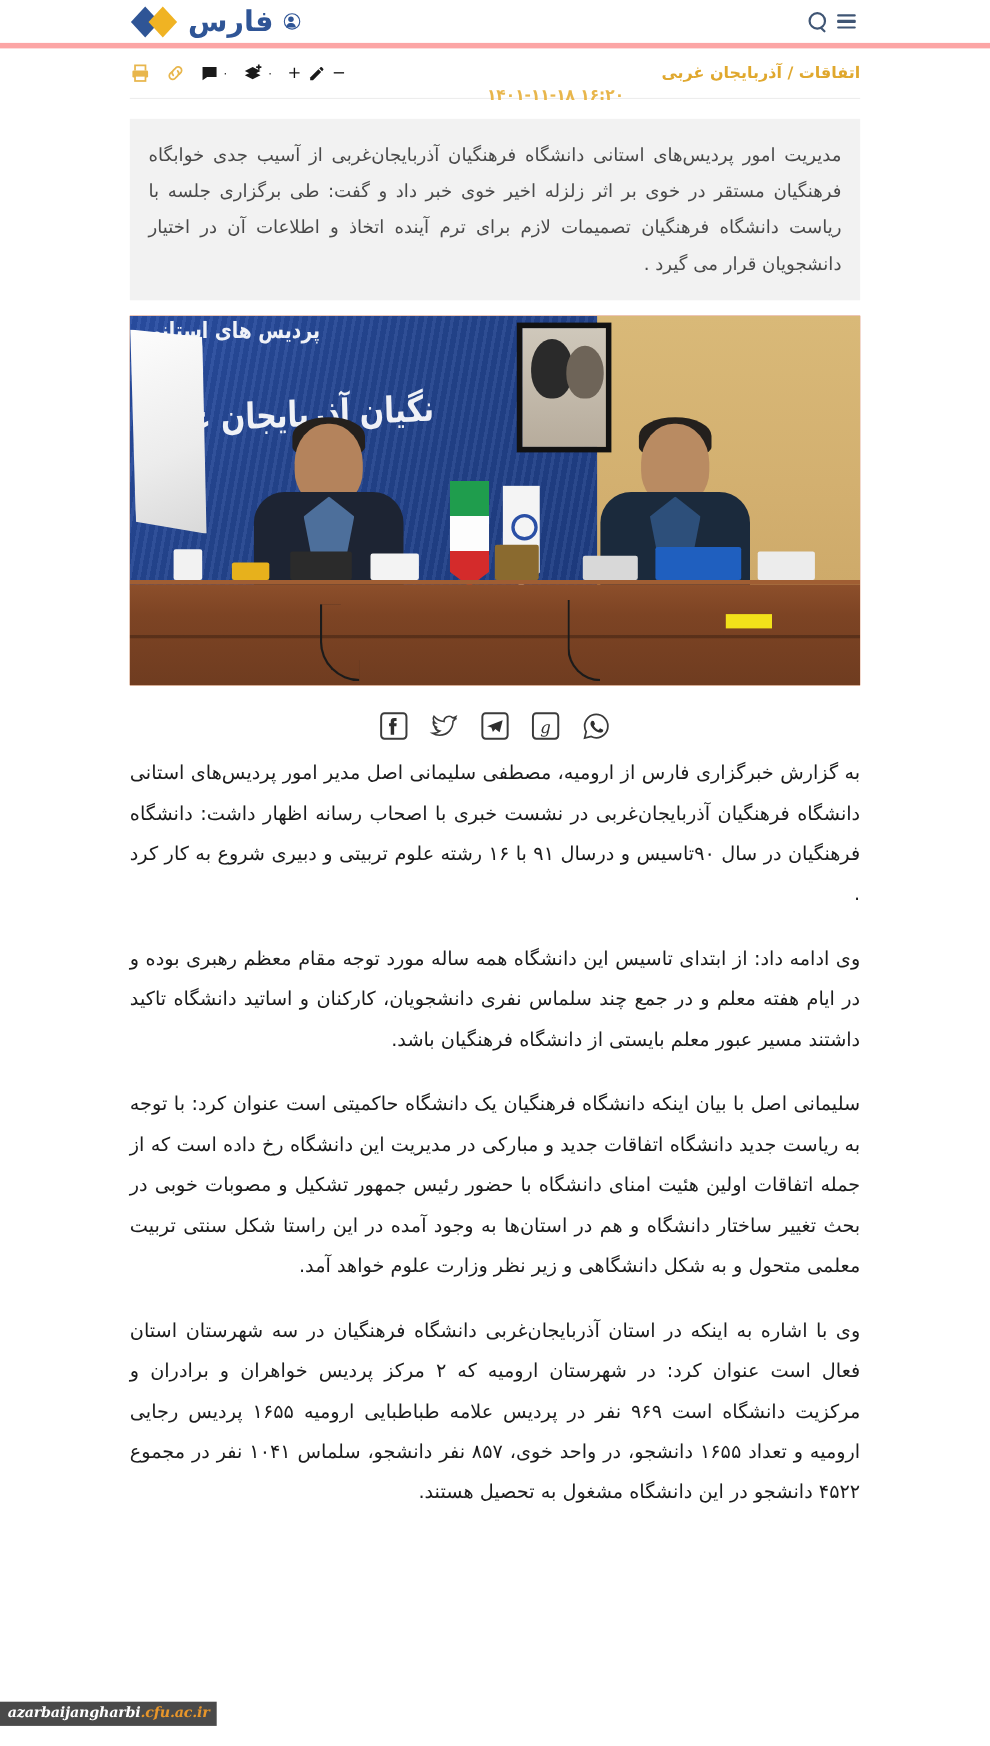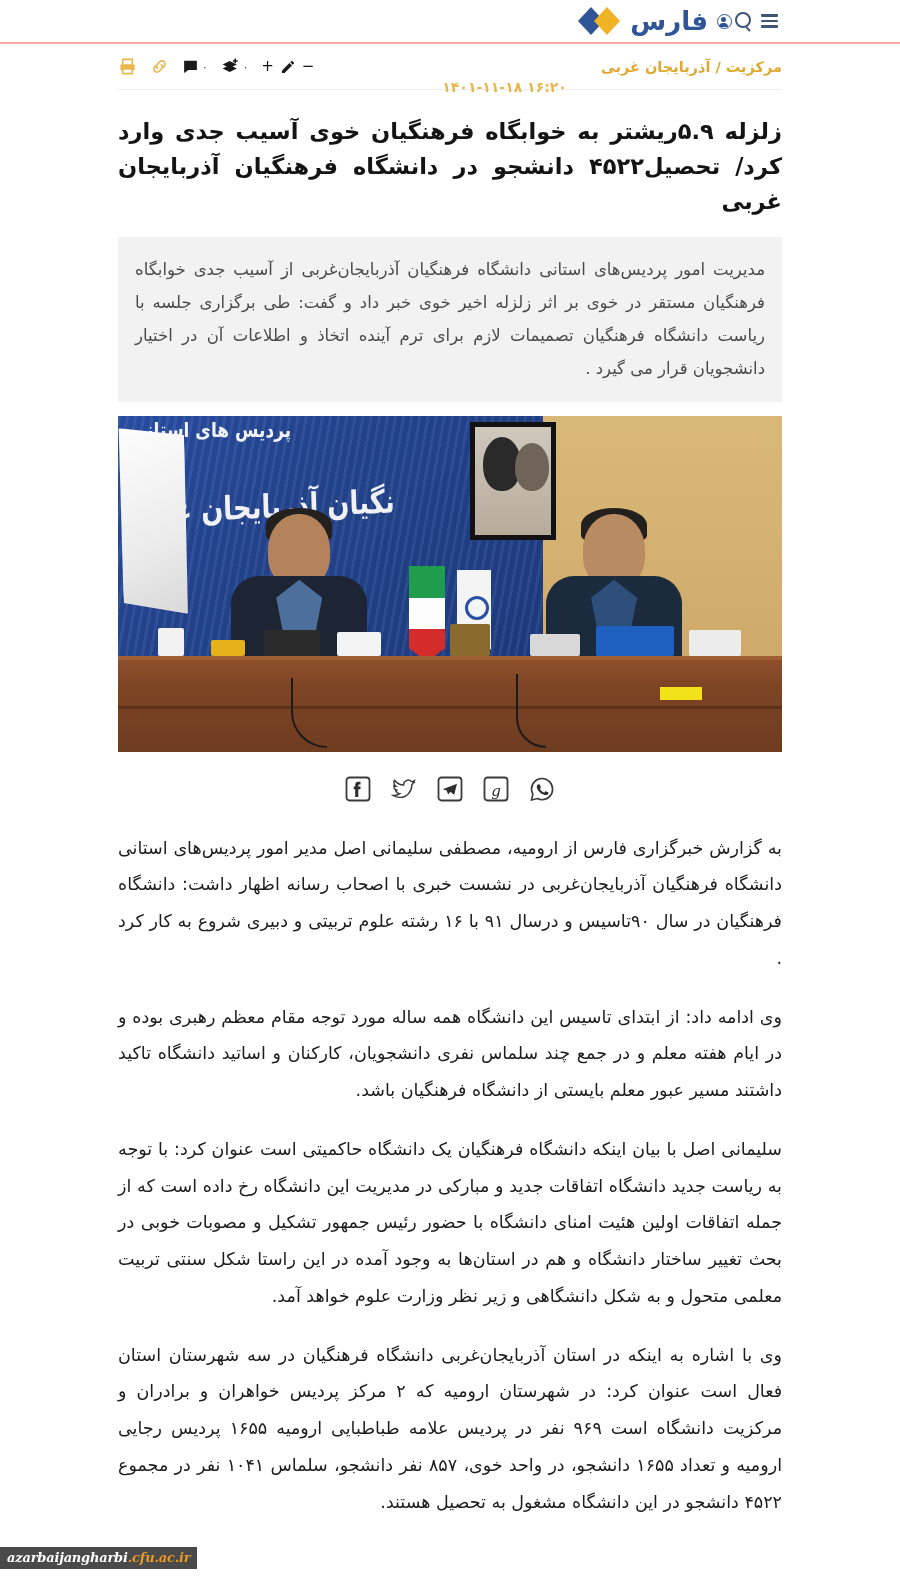--- a/index.html
+++ b/index.html
@@ -10,23 +10,24 @@
     overflow: hidden;
     background: #ffffff;
     font-family: "DejaVu Sans", "Liberation Sans", sans-serif;
   }
   body { position: relative; }
 
   
   .topbar {
     height: 44px;
     background: #ffffff;
-    border-bottom: 2px solid #fca5a5;
+    border-bottom: 5px solid #fca5a5;
     display: flex;
     align-items: center;
+    justify-content: space-between;
     padding: 0 122px 0 118px;
     direction: rtl;
   }
   .brand {
     display: flex;
     align-items: center;
     gap: 9px;
     direction: rtl;
   }
   .brand-logo { display: flex; align-items: center; }
@@ -298,21 +299,21 @@
   
   .body-txt { direction:rtl; }
   .para {
     margin-top: 22px;
     font-size: 17.5px;
     line-height: 2.1;
     color: #1c1c1c;
     text-align: justify;
     text-align-last: right;
   }
-  .para:first-child { margin-top: 26px; }
+  .para:first-child { margin-top: 10px; }
 
   
   .watermark {
     position:absolute;
     left:0; bottom:18px;
     background:#4a4a4a;
     padding:3px 7px 4px 7px;
     font-size:13px;
     font-style:italic;
     font-weight:bold;
@@ -345,21 +346,21 @@
         <polygon points="30,1 43,15 30,29 17,15" fill="#f0b323"></polygon>
       </svg>
     </div>
   </div>
 </div>
 
 <div class="meta-wrap">
   <div class="meta-row">
 
     <div class="meta-right">
-      <div class="breadcrumb">مرکزیت / آذربایجان غربی</div>
+      <div class="breadcrumb">اتفاقات / آذربایجان غربی</div>
       <div class="timestamp">۱۴۰۱-۱۱-۱۸ ۱۶:۲۰</div>
     </div>
 
     <div class="meta-left">
 
       <div class="ic-btn ic-amber">
         <svg width="19" height="19" viewBox="0 0 24 24" fill="none" stroke="#e8b64c" stroke-width="2">
           <path d="M6 9V3h12v6"></path>
           <rect x="3" y="9" width="18" height="8" rx="1.5" fill="#e8b64c" stroke="none"></rect>
           <rect x="6" y="15" width="12" height="6" fill="#fff" stroke="#e8b64c"></rect>
@@ -399,21 +400,20 @@
         </span>
         <span class="fs-sym">−</span>
       </div>
 
     </div>
   </div>
 </div>
 
 <div class="article">
 
-  <h1 class="headline">زلزله ۵.۹ریشتر به خوابگاه فرهنگیان خوی آسیب جدی وارد کرد/ تحصیل۴۵۲۲ دانشجو در دانشگاه فرهنگیان آذربایجان غربی</h1>
 
   <div class="lead">مدیریت امور پردیس‌های استانی دانشگاه فرهنگیان آذربایجان‌غربی از آسیب جدی خوابگاه فرهنگیان مستقر در خوی بر اثر زلزله اخیر خوی خبر داد و گفت: طی برگزاری جلسه با ریاست دانشگاه فرهنگیان تصمیمات لازم برای ترم آینده اتخاذ و اطلاعات آن در اختیار دانشجویان قرار می گیرد .</div>
 
   <div class="figure" title="نشست خبری مدیر امور پردیس‌های استانی دانشگاه فرهنگیان آذربایجان غربی">
     <div class="ph-wall"></div>
     <div class="ph-banner">
       <div class="ph-banner-t1">پردیس های استانی</div>
       <div class="ph-banner-t2">نگیان آذربایجان غربی</div>
     </div>
     <div class="ph-flag-left"></div>

